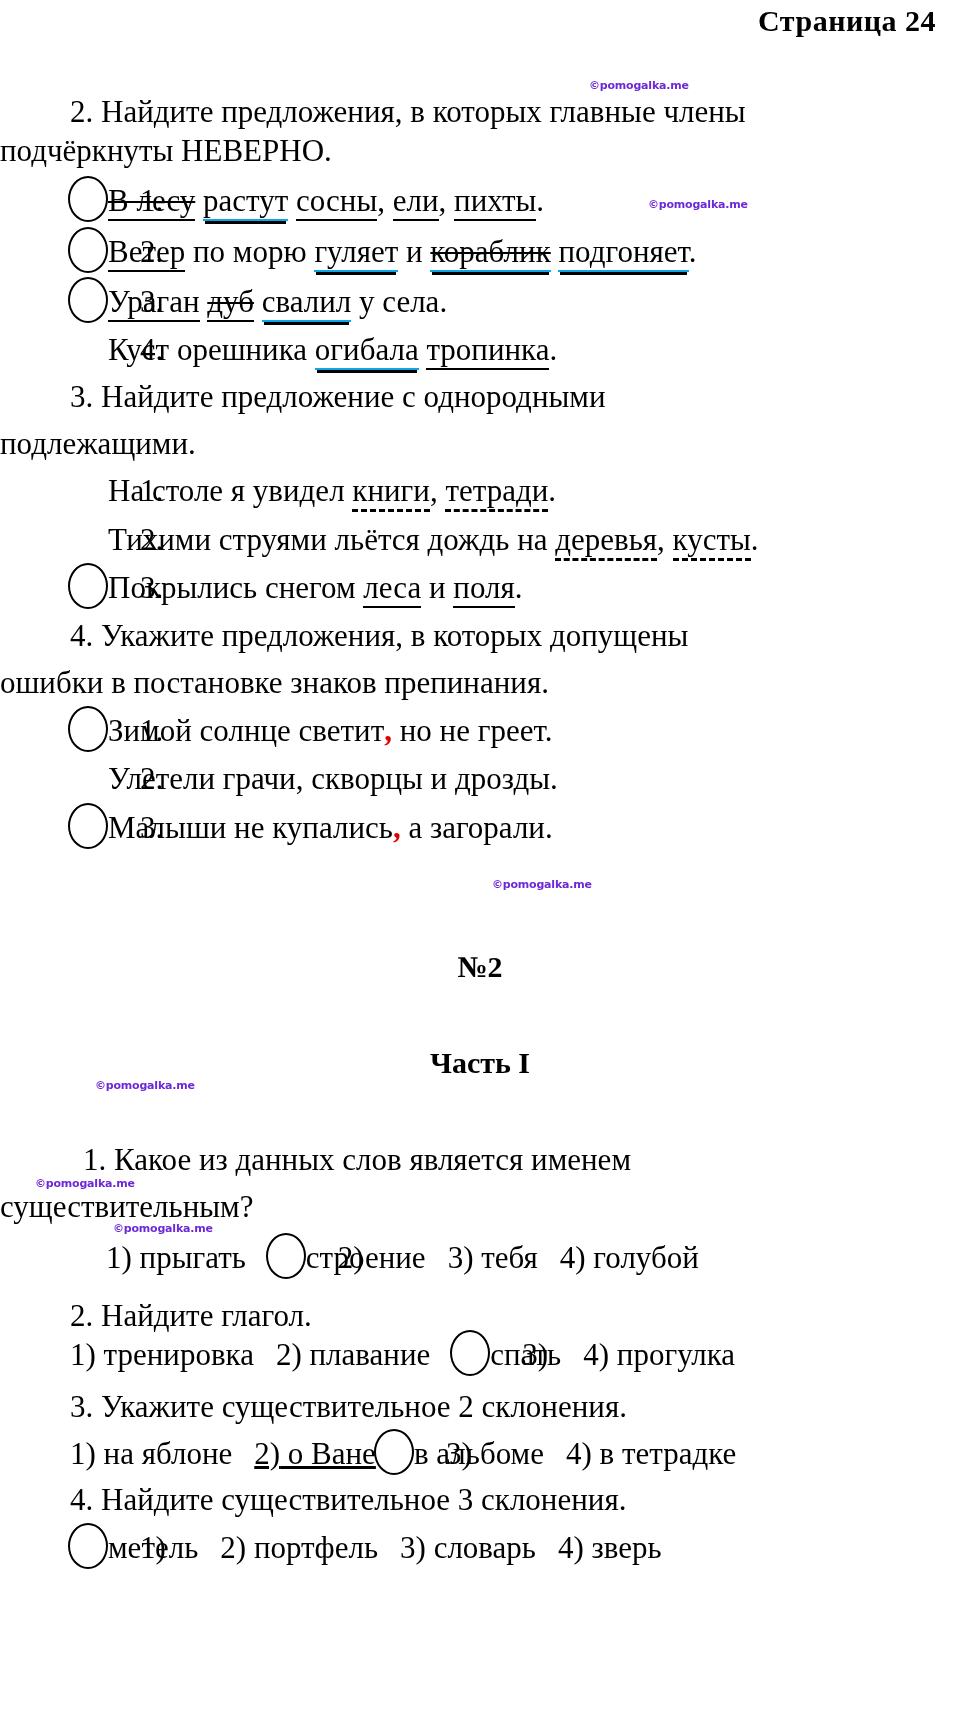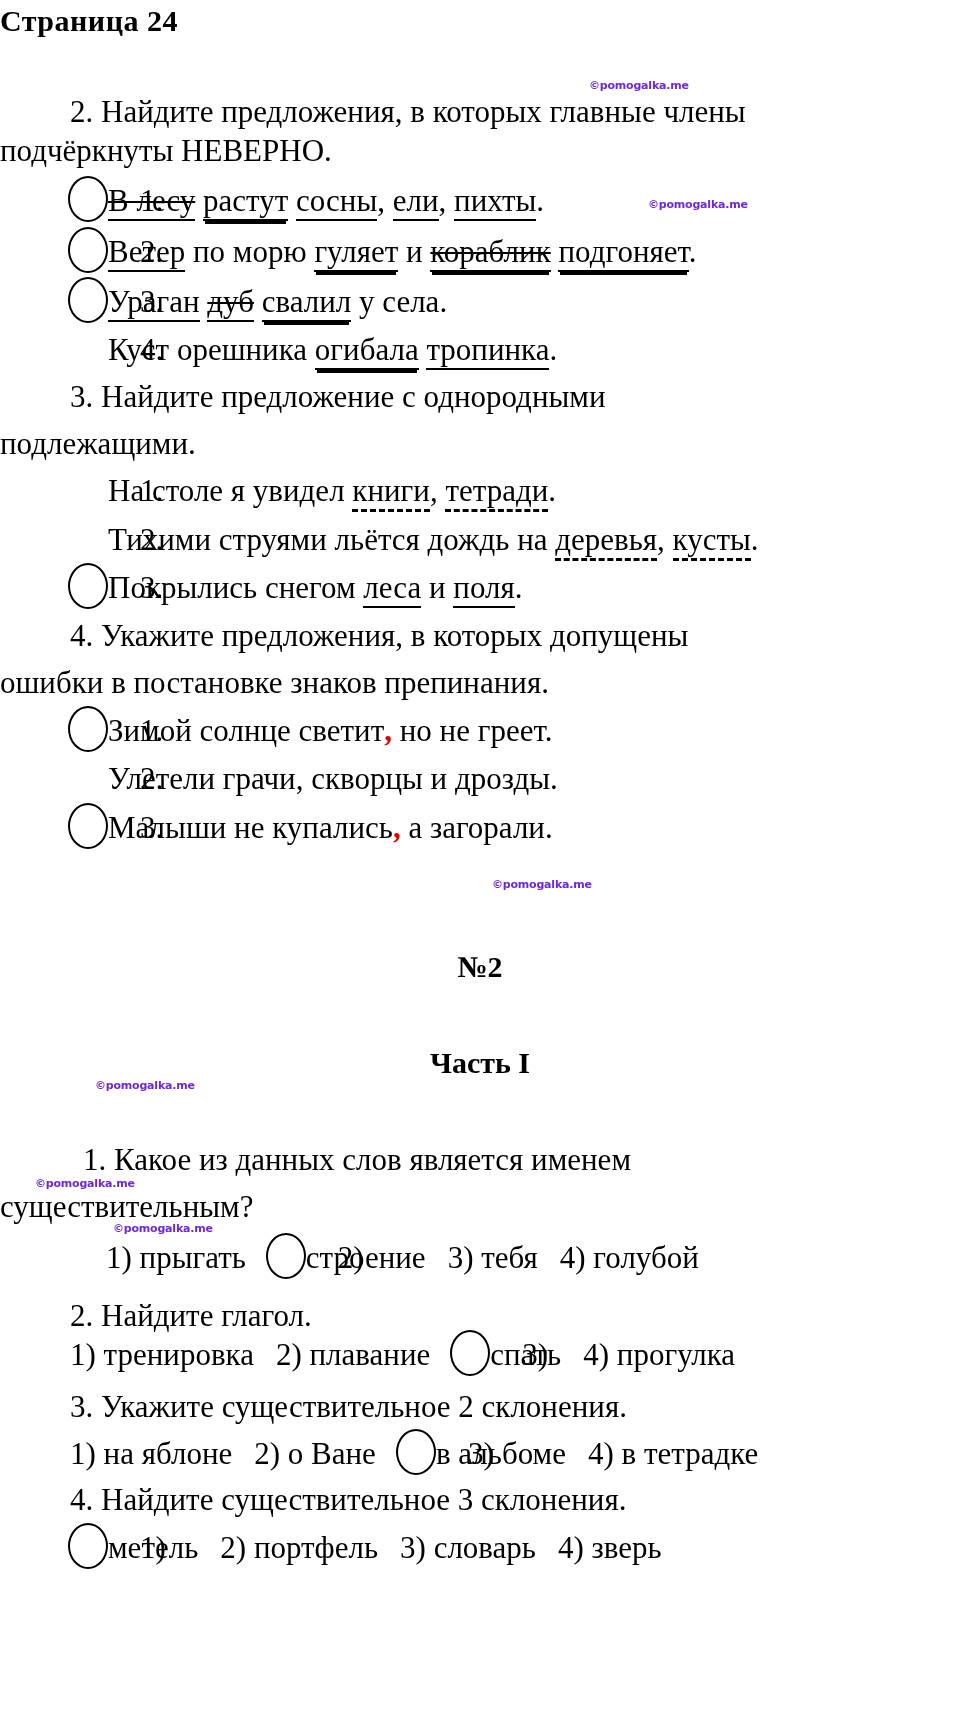--- a/index.html
+++ b/index.html
@@ -15,21 +15,21 @@
     font-family: "Liberation Serif", "DejaVu Serif", serif;
     color: #000000;
   }
 
   
   .page-title {
     position: absolute;
     top: 4px;
     left: 0;
     width: 936px;
-    text-align: left;
+    text-align: right;
     font-weight: bold;
     font-size: 30px;
     letter-spacing: 0.5px;
   }
 
   
   .line {
     position: absolute;
     left: 0;
     width: 960px;
@@ -53,21 +53,21 @@
     font-weight: bold;
     font-size: 30px;
   }
 
   
   .subj {            
     border-bottom: 2px solid #000;
     padding-bottom: 1px;
   }
   .pred {            
-    border-bottom: 2px solid #000000;
+    border-bottom: 2px solid #0ea5e9;
     box-shadow: 0 5px 0 -2px #000;
     padding-bottom: 1px;
   }
   .strike {          
     text-decoration: line-through;
     text-decoration-thickness: 2px;
   }
   .dashed {          
     border-bottom: 3px dashed #000;
     padding-bottom: 1px;
@@ -133,21 +133,21 @@
     <div class="line indent" style="top: 763px;"><span style="display: inline-block; width: 38px; text-align: center;">2.</span><span>Улетели грачи, скворцы и дрозды.</span></div>
     <div class="line indent" style="top: 812px;"><span class="circled">3.</span><span>Малыши не купались</span><span class="red">,</span><span> а загорали.</span></div>
     <div class="center-head" style="top: 950px;">№2</div>
     <div class="center-head" style="top: 1046px;">Часть I</div>
     <div class="line indent" style="top: 1144px; padding-left: 13px;"><span>1. Какое из данных слов является именем</span></div>
     <div class="line flush" style="top: 1191px;"><span>существительным?</span></div>
     <div class="line indent" style="top: 1242px; padding-left: 36px;"><span style="margin-right: 22px;"><span>1)</span><span> прыгать</span></span><span style="margin-right: 22px;"><span class="circled">2)</span><span>строение</span></span><span style="margin-right: 22px;"><span>3)</span><span> тебя</span></span><span style="margin-right: 22px;"><span>4)</span><span> голубой</span></span></div>
     <div class="line indent" style="top: 1300px;"><span>2. Найдите глагол.</span></div>
     <div class="line indent" style="top: 1339px;"><span style="margin-right: 22px;"><span>1)</span><span> тренировка</span></span><span style="margin-right: 22px;"><span>2)</span><span> плавание</span></span><span style="margin-right: 22px;"><span class="circled">3)</span><span>спать</span></span><span style="margin-right: 22px;"><span>4)</span><span> прогулка</span></span></div>
     <div class="line indent" style="top: 1391px;"><span>3. Укажите существительное 2 склонения.</span></div>
-    <div class="line indent" style="top: 1438px;"><span style="margin-right: 22px;"><span>1)</span><span> на яблоне</span></span><span style="margin-right: 22px;"><span>2)</span><span> о Ване</span></span><span style="margin-right: 22px;"><span class="circled">3)</span><span>в альбоме</span></span><span style="margin-right: 22px;"><span>4)</span><span> в тетрадке</span></span></div>
+    <div class="line indent" style="top: 1438px;"><span style="margin-right: 22px;"><span>1)</span><span> на яблоне</span></span><span style=" text-decoration: underline;"><span>2)</span><span> о Ване</span></span><span style="margin-right: 22px;"><span class="circled">3)</span><span>в альбоме</span></span><span style="margin-right: 22px;"><span>4)</span><span> в тетрадке</span></span></div>
     <div class="line indent" style="top: 1484px;"><span>4. Найдите существительное 3 склонения.</span></div>
     <div class="line indent" style="top: 1532px;"><span style="margin-right: 22px;"><span class="circled">1)</span><span>метель</span></span><span style="margin-right: 22px;"><span>2)</span><span> портфель</span></span><span style="margin-right: 22px;"><span>3)</span><span> словарь</span></span><span style="margin-right: 22px;"><span>4)</span><span> зверь</span></span></div>
   </div>
 
 <div id="watermarks">
     <div class="wm" style="left: 589px; top: 79px;">©pomogalka.me</div>
     <div class="wm" style="left: 648px; top: 198px;">©pomogalka.me</div>
     <div class="wm" style="left: 492px; top: 878px;">©pomogalka.me</div>
     <div class="wm" style="left: 95px; top: 1079px;">©pomogalka.me</div>
     <div class="wm" style="left: 35px; top: 1177px;">©pomogalka.me</div>

